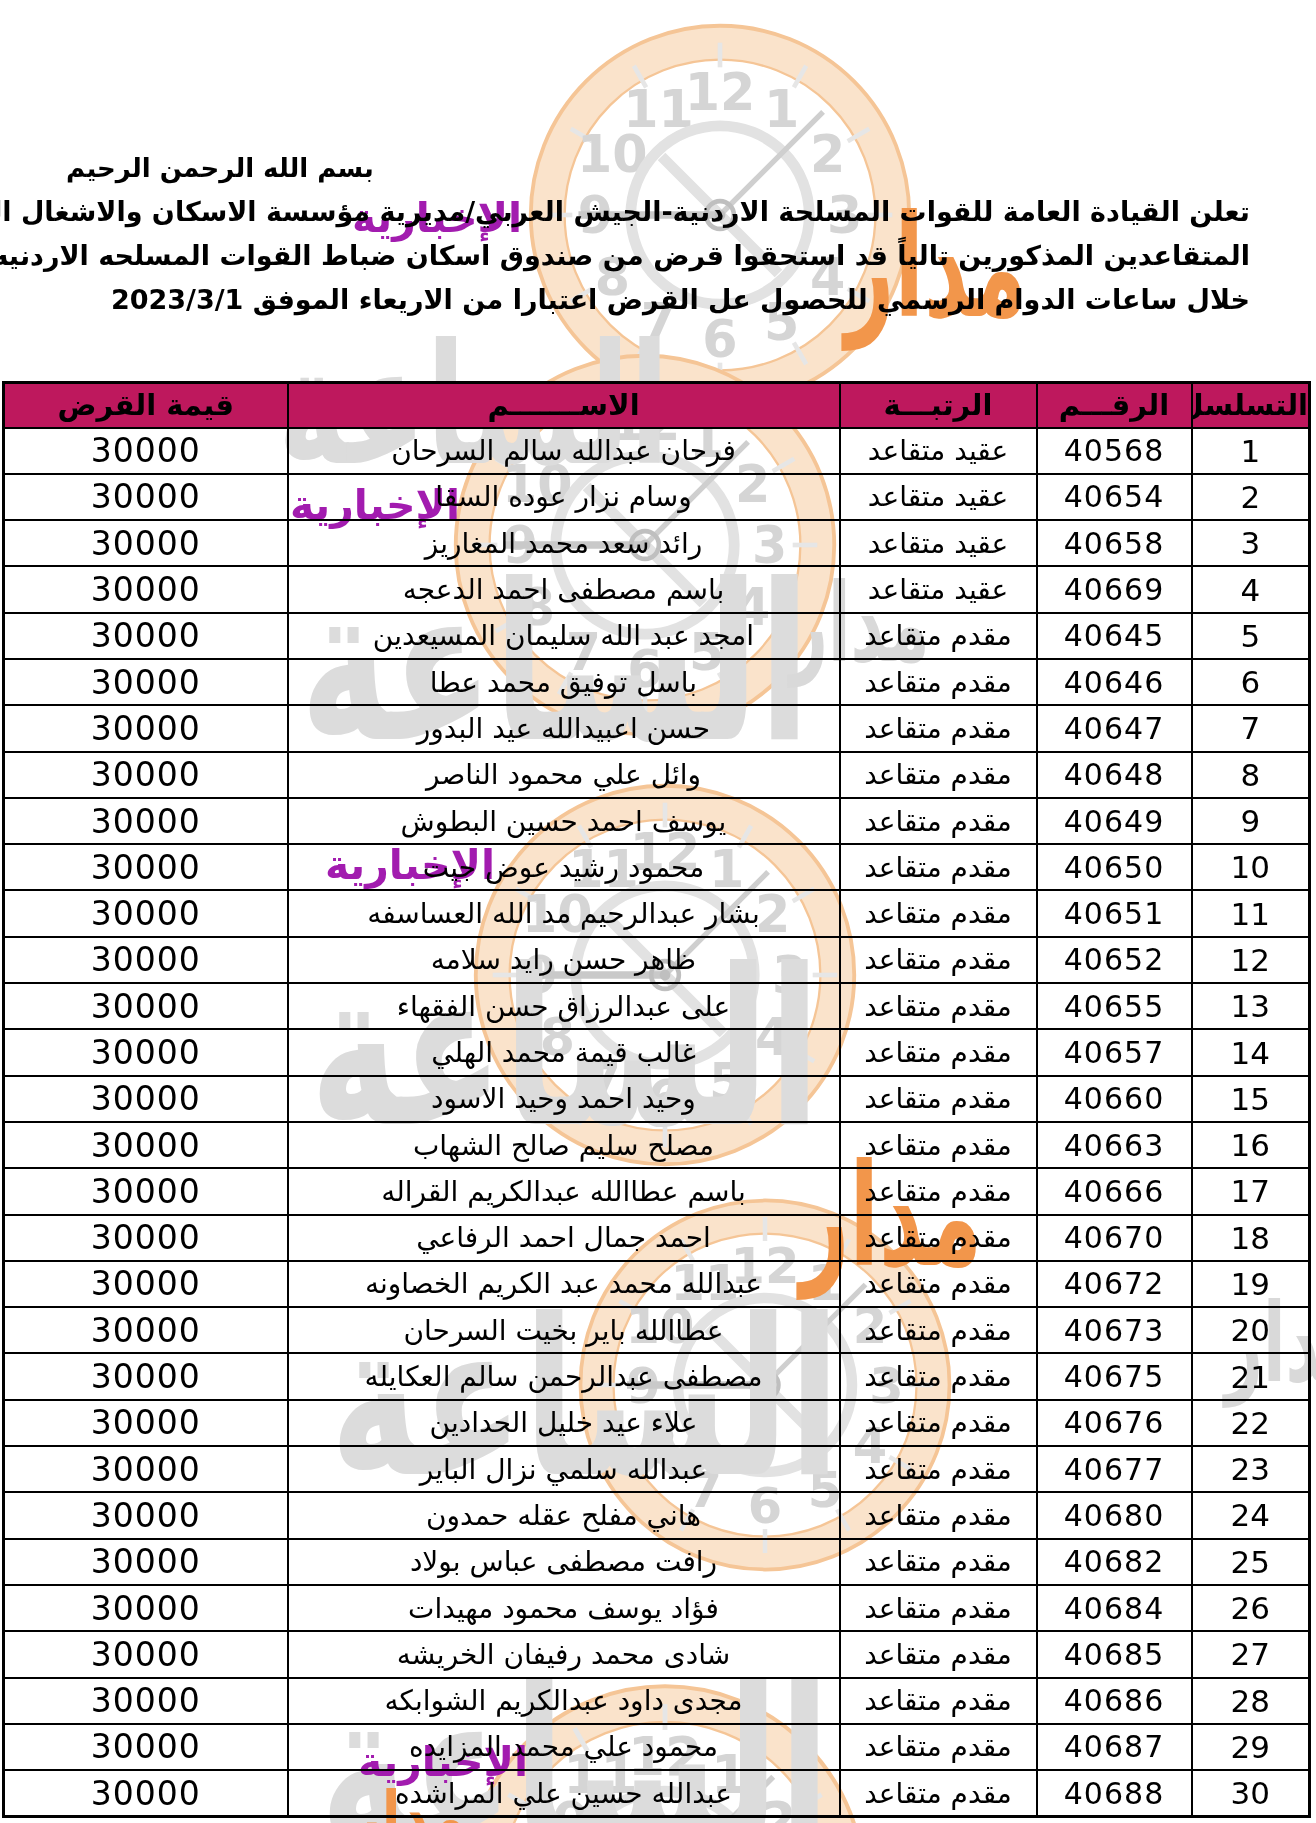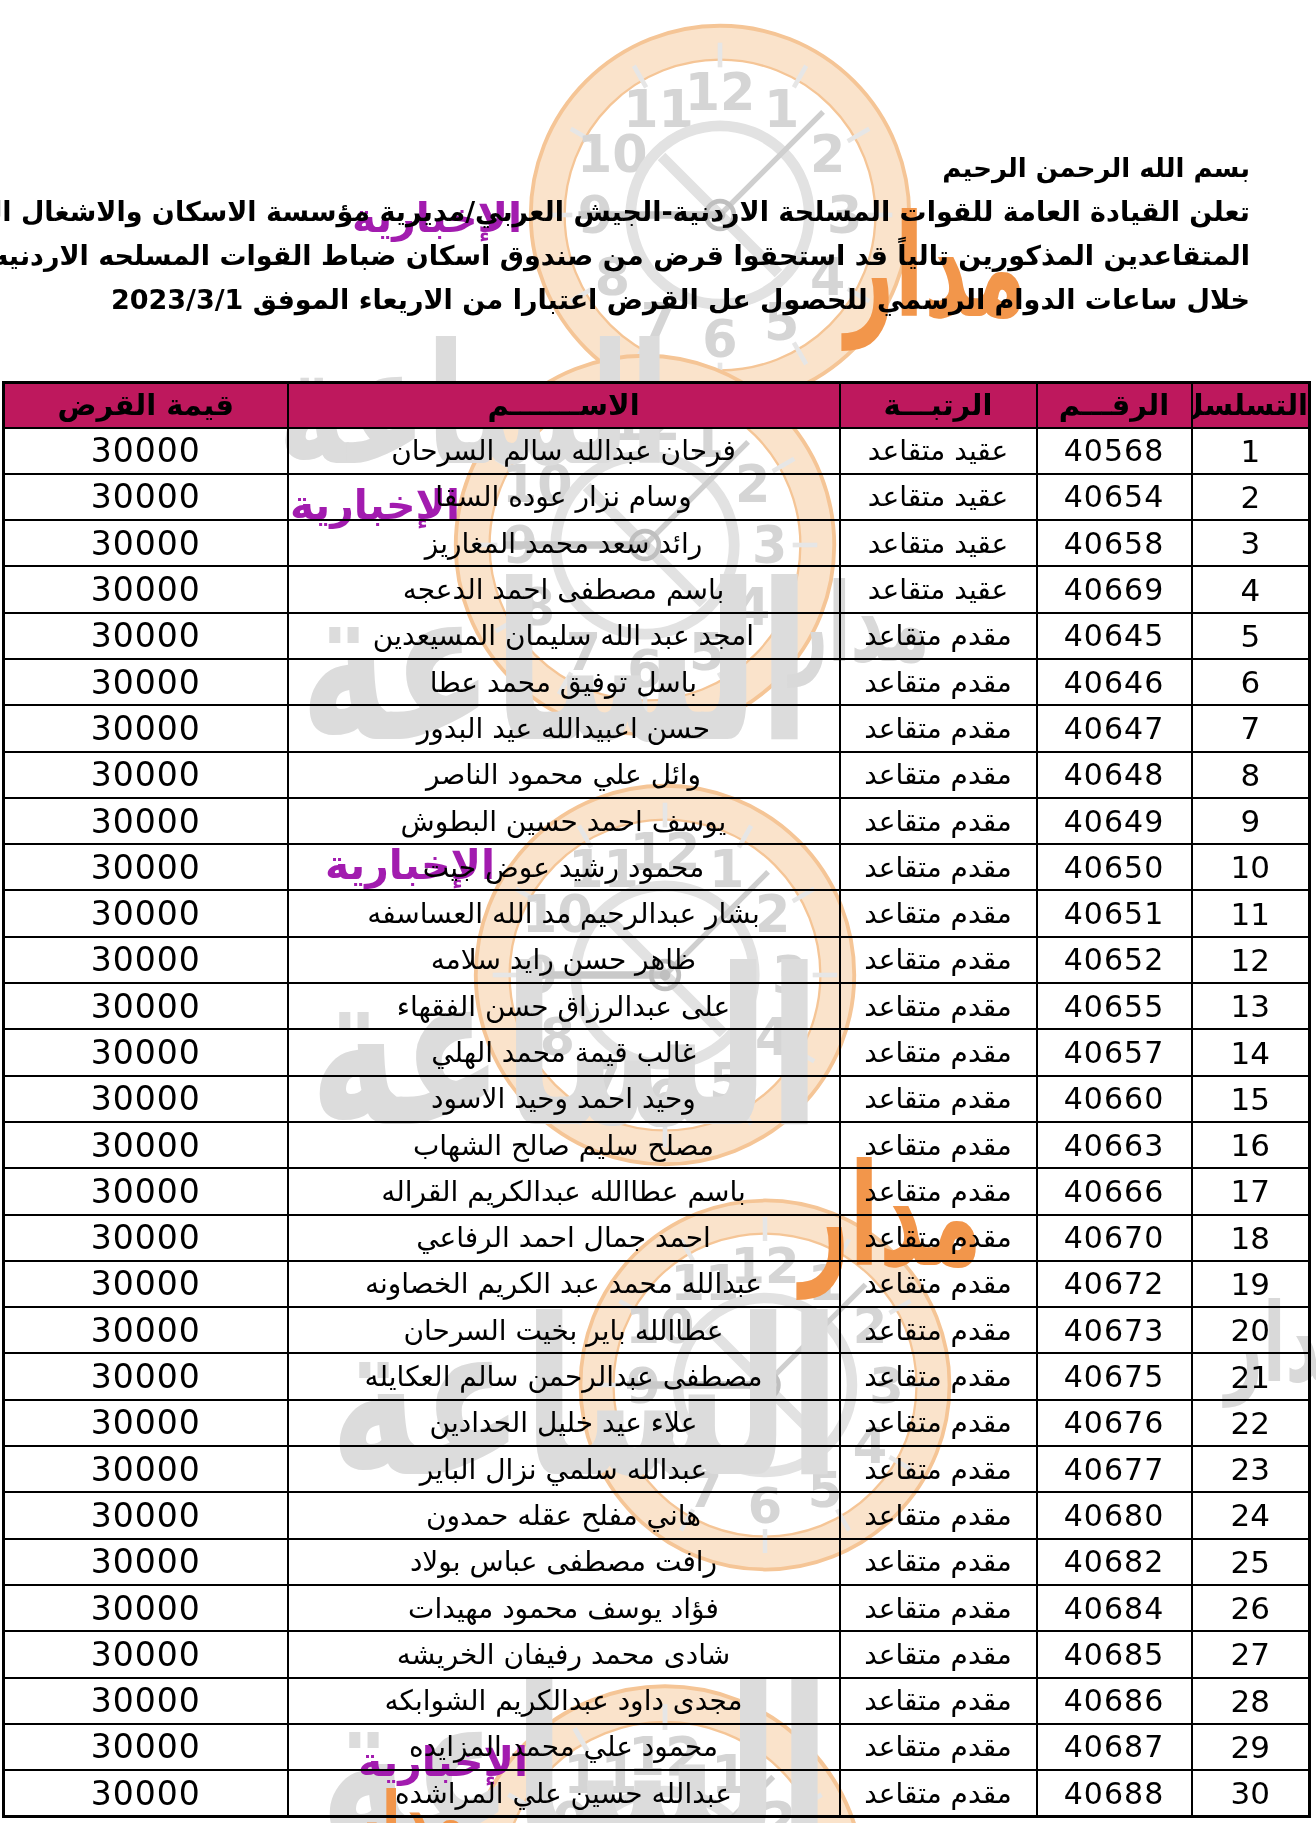--- a/index.html
+++ b/index.html
@@ -16,21 +16,21 @@
   .wm-big{font-size:150px;color:#dcdcdc;transform:scaleY(1.45);transform-origin:top right;letter-spacing:2px;}
   .wm-big.small{font-size:115px;}
   .wm-news{font-size:41px;color:#a21caf;}
   .wm-madar{font-size:86px;color:#f2964b;transform:scaleY(1.65);transform-origin:top right;}
   .wm-madar.gray{color:#d9d9d9;font-size:66px;}
   .wm-madar.small{font-size:55px;transform:scaleY(1.3);}
   
   .content{position:absolute;inset:0;z-index:1;}
   .top-text{position:absolute;top:146px;right:66px;left:66px;}
   .line{font-weight:bold;font-size:27px;line-height:44px;white-space:nowrap;}
-  .line.center{text-align:right;}
+  .line.center{text-align:left;}
   .line.right{text-align:right;}
   .bismillah{font-size:26px;}
   
   table.loan{
     position:absolute;top:381px;right:5px;width:1306px;
     border-collapse:collapse;table-layout:fixed;
     border:3px solid #000;background:transparent;
   }
   table.loan th,table.loan td{
     border:2px solid #000;text-align:center;vertical-align:middle;

